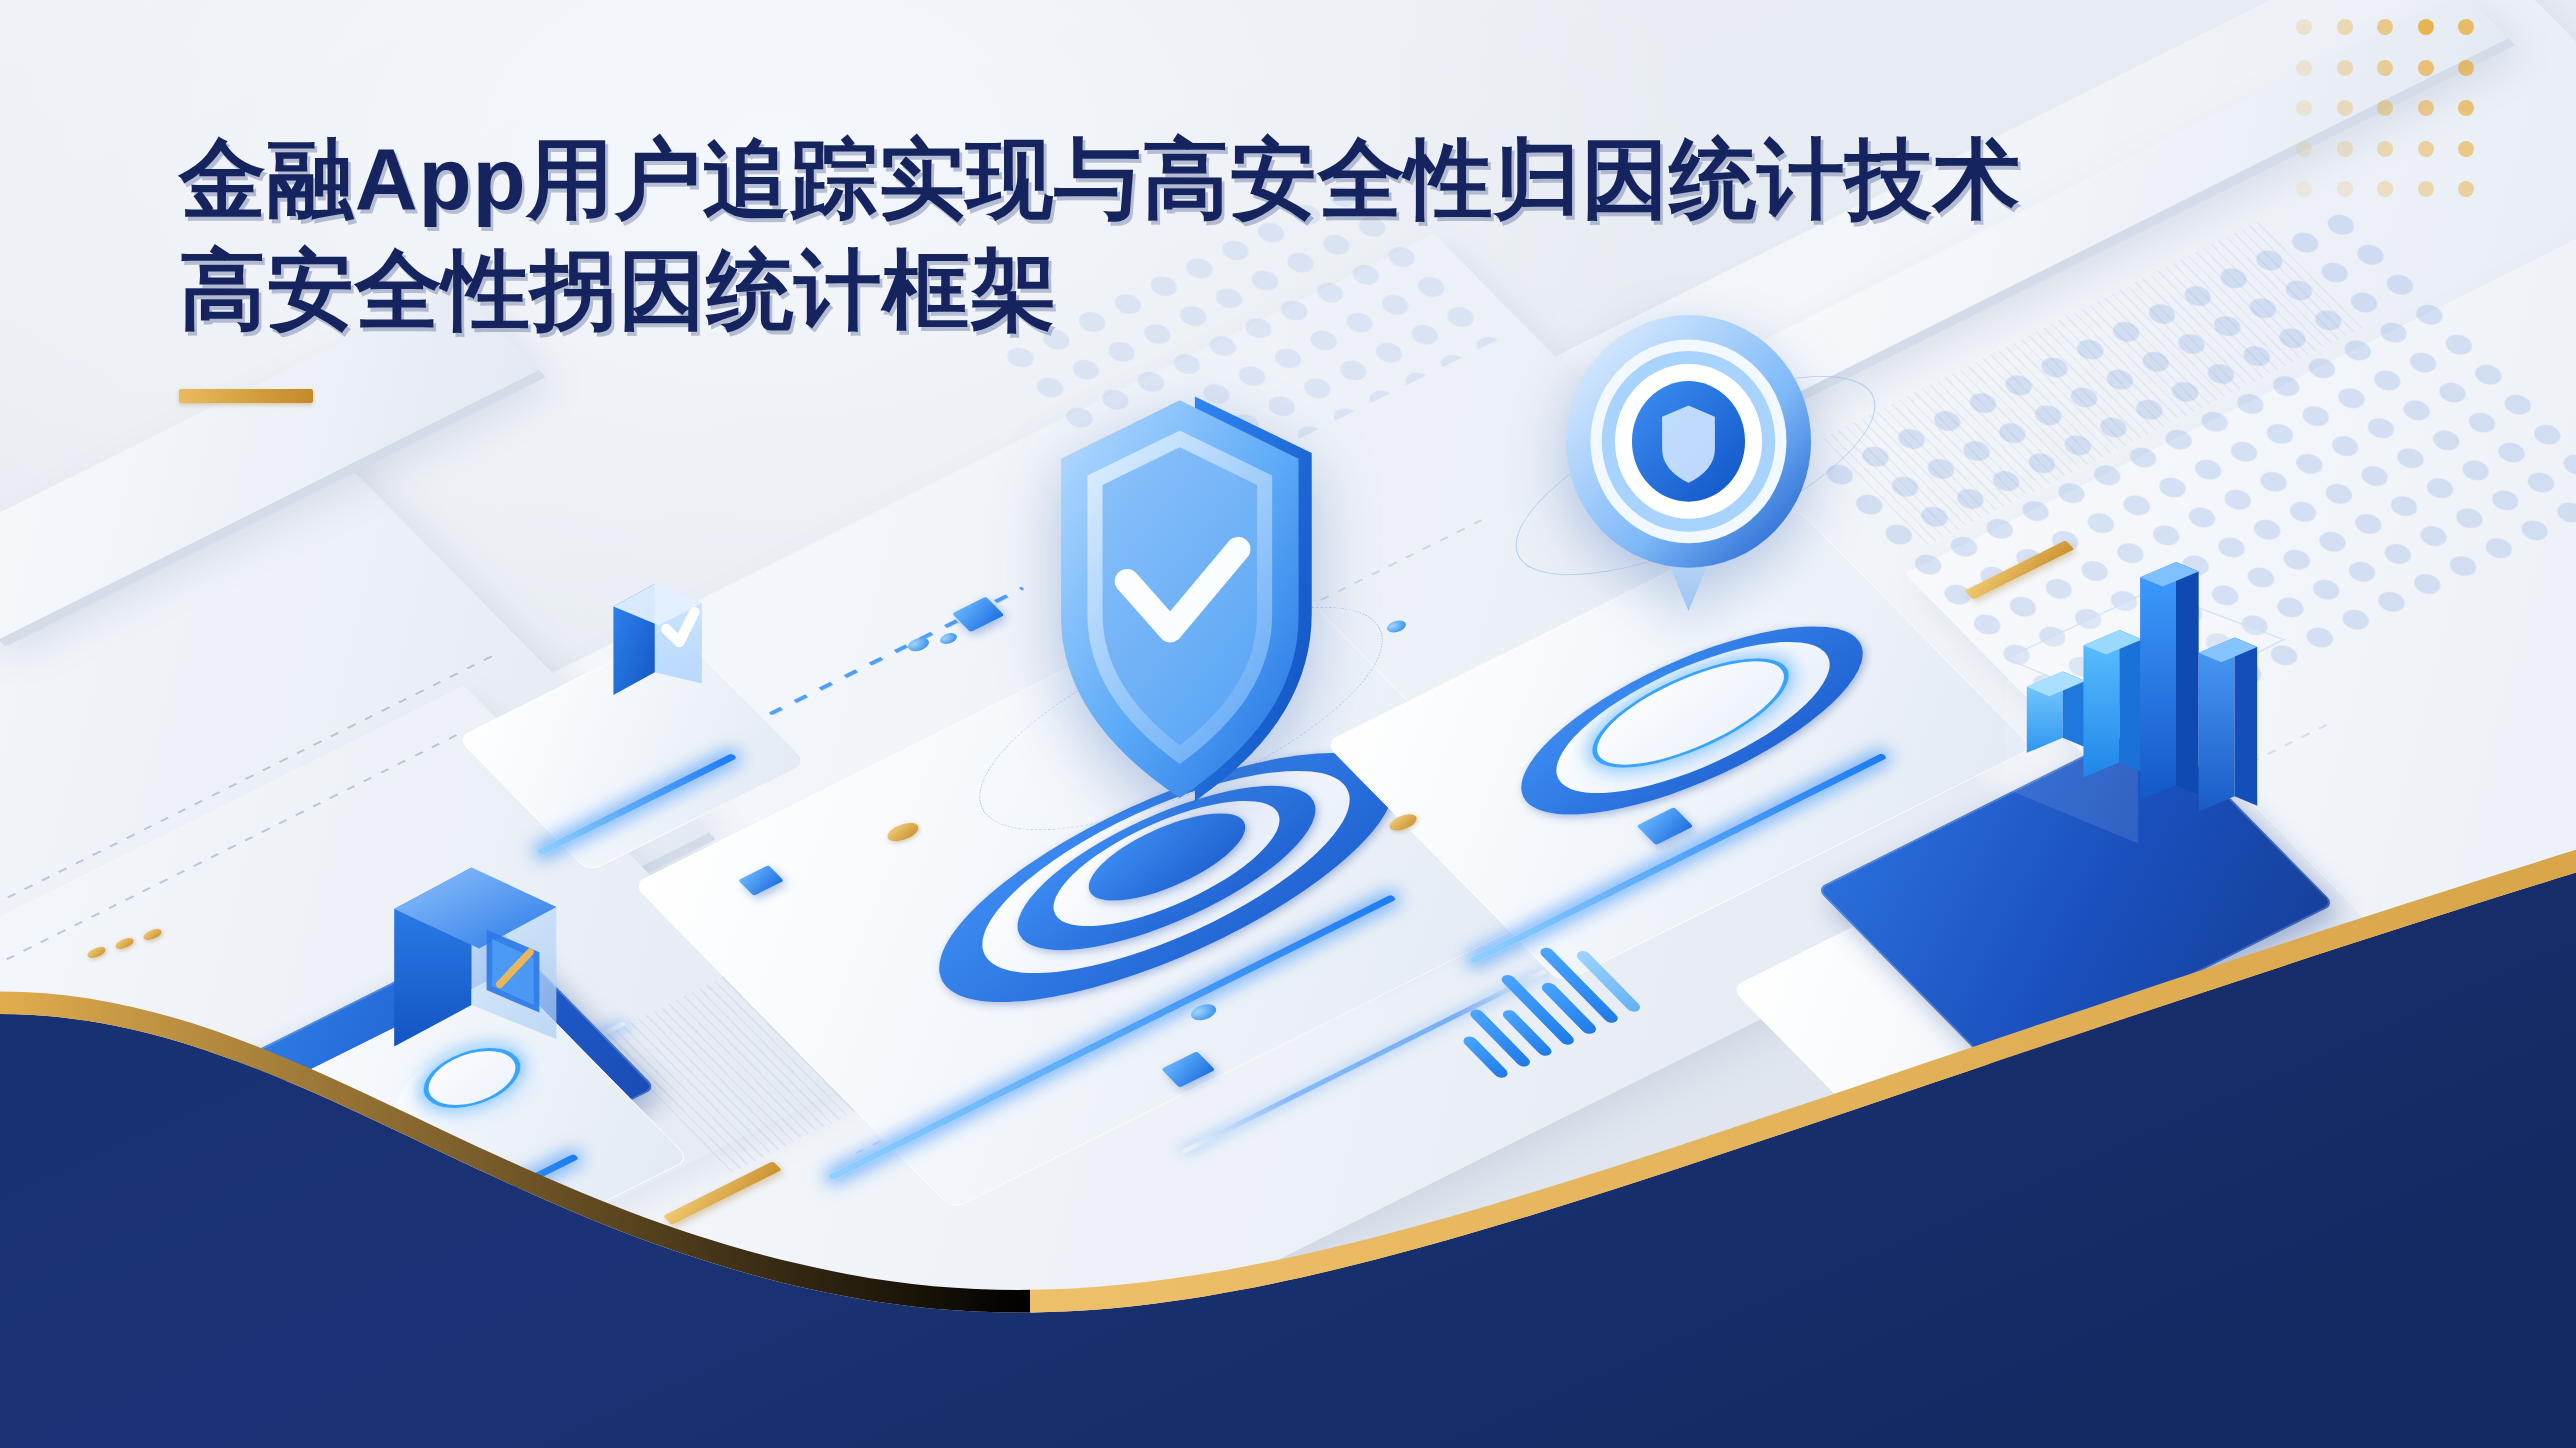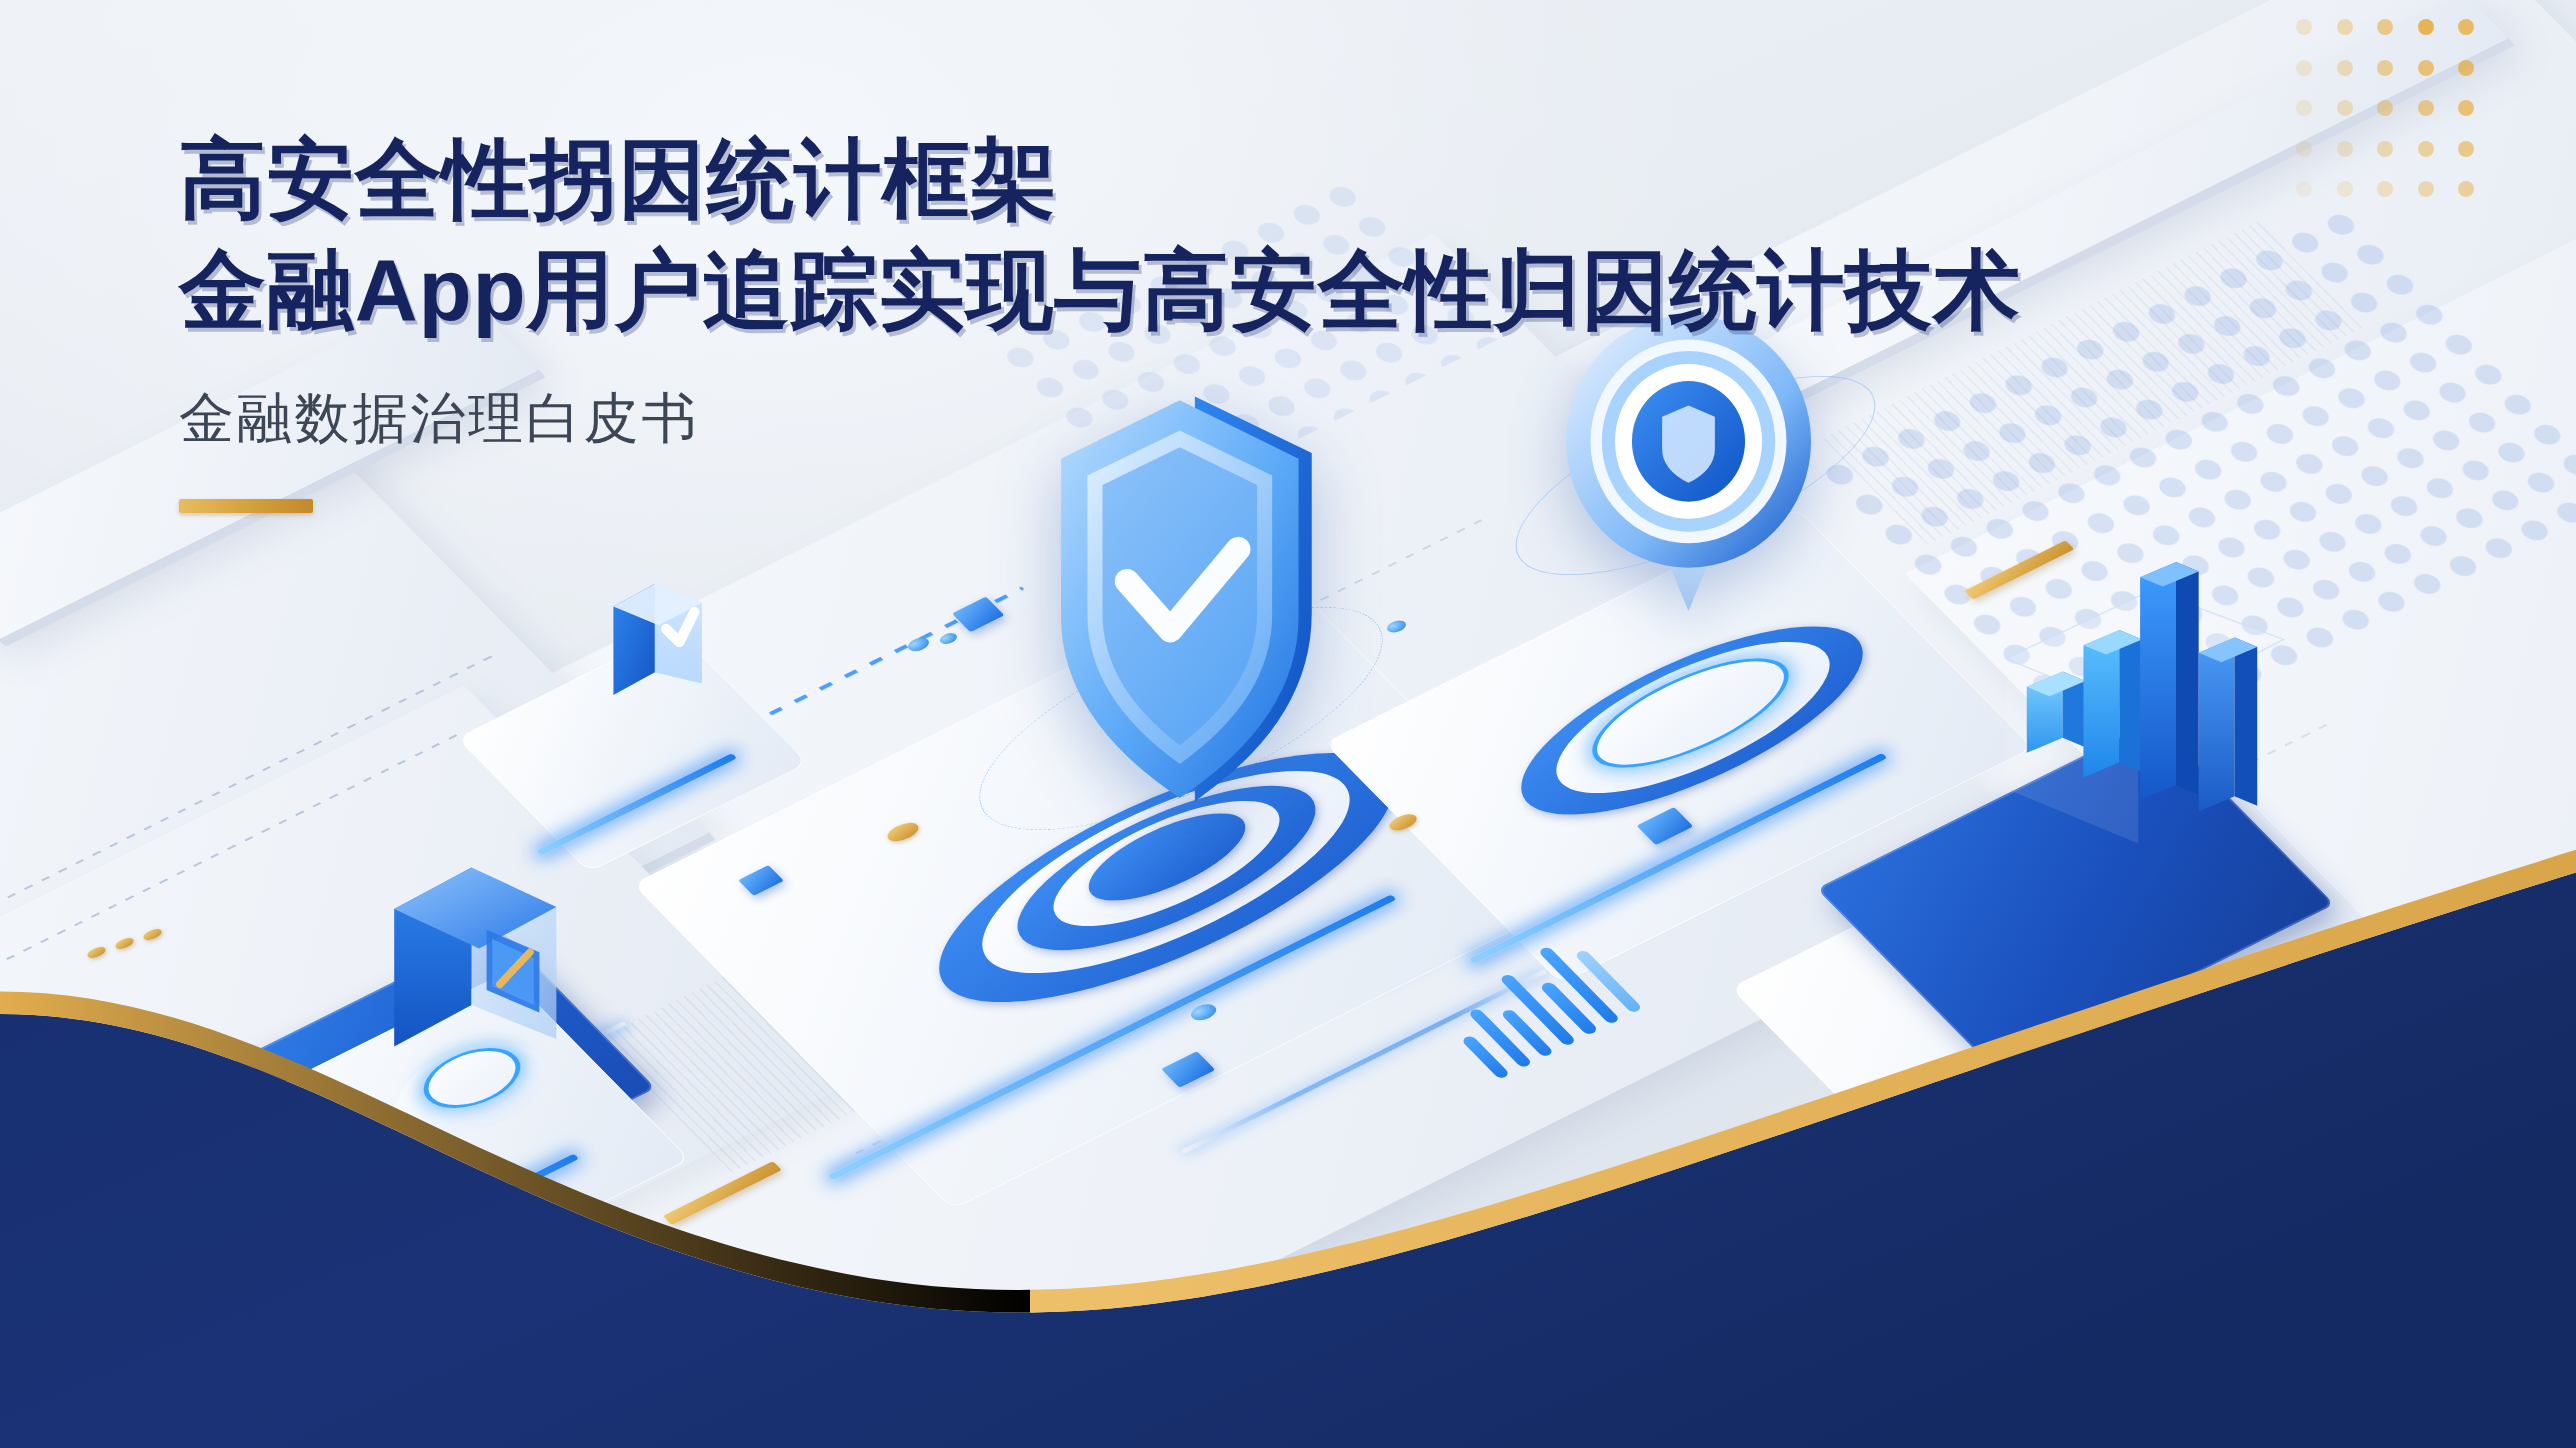--- a/index.html
+++ b/index.html
@@ -451,21 +451,20 @@
           <stop offset="40%" stop-color="#f0c濃" stop-opacity="1"></stop>
           <stop offset="40%" stop-color="#eec06a"></stop>
           <stop offset="100%" stop-color="#d9a549"></stop>
       </linearGradient>
     </defs>
     <path d="M0 300 C 300 300, 520 530, 900 600 C 1320 678, 1700 470, 2730 150 L2730 760 L0 760 Z" fill="url(#navyG)"></path>
     <path d="M0 300 C 300 300, 520 530, 900 600 C 1320 678, 1700 470, 2730 150 L2730 126 C 1700 446, 1320 654, 900 576 C 520 506, 300 276, 0 276 Z" fill="url(#goldG)"></path>
   </svg>
 
   <div class="title-block">
+    <div class="title-line">金融App用户追踪实现与高安全性归因统计技术</div>
     <div class="title-line">高安全性拐因统计框架</div>
-    <div class="title-line">金融App用户追踪实现与高安全性归因统计技术</div>
-    <div class="subtitle">金融数据治理白皮书</div>
     <div class="gold-bar"></div>
   </div>
 
 
 </div>
 
 
 </body></html>

